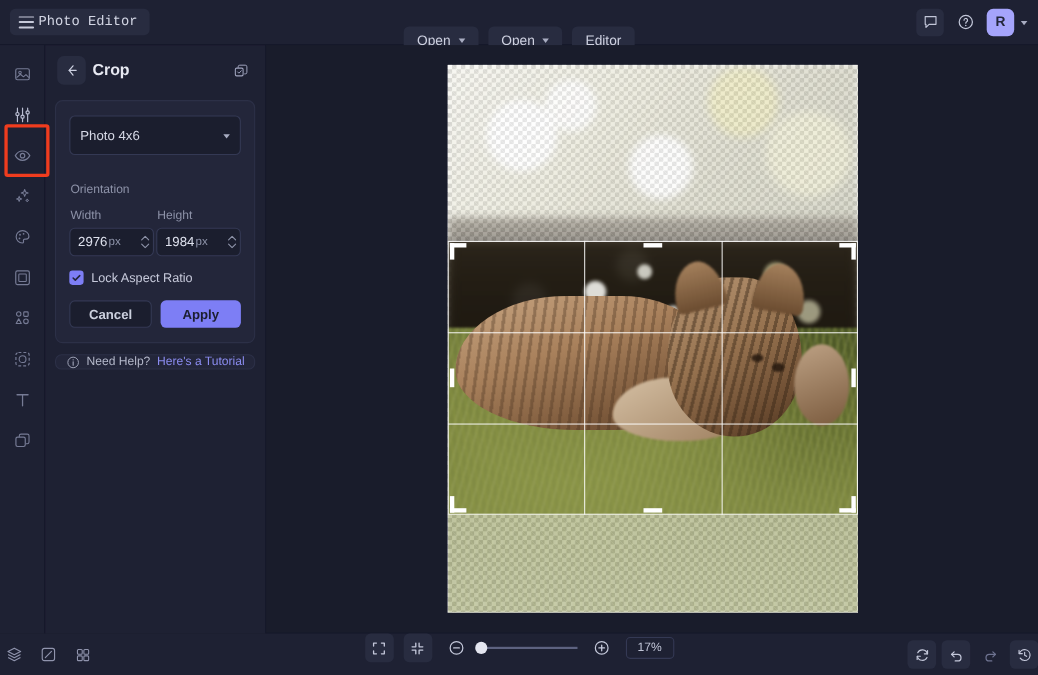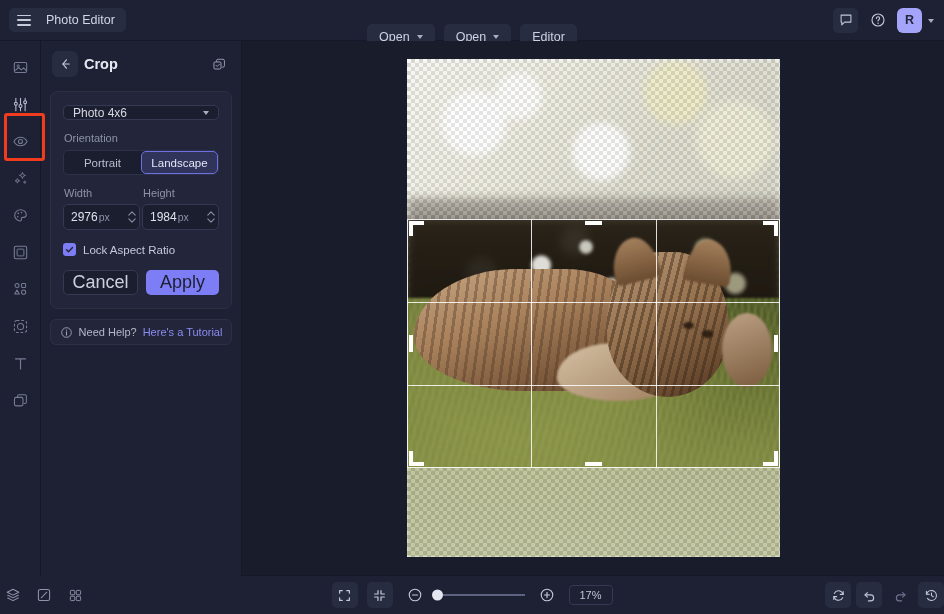--- a/index.html
+++ b/index.html
@@ -12,23 +12,24 @@
   .app { position: relative; width: 944px; height: 614px; display: flex; flex-direction: column; }
 
   
   .topbar {
     height: 41px; min-height: 41px; background: #1e2133;
     display: flex; align-items: center; position: relative;
     border-bottom: 1px solid #15182a;
   }
   .tb-left { display: flex; align-items: center; padding-left: 9px; }
   .brand {
-    display: flex; align-items: center; gap: 15px;
+    display: flex; align-items: center; gap: 4px;
     background: #282c40; border-radius: 5px; padding: 5px 11px 5px 8px;
     cursor: pointer;
+    font-family: Liberation Mono, monospace;
   }
   .brand-title { color: #d3d6e4; font-size: 12.5px; }
   .hamburger { width: 14px; height: 11px; display: flex; flex-direction: column; justify-content: space-between; }
   .hamburger i { display: block; height: 1.6px; background: #c7cada; border-radius: 1px; }
 
   .tb-center {
     position: absolute; left: 0; right: 0; top: 0; height: 41px;
     display: flex; align-items: center; justify-content: center; gap: 9px;
     pointer-events: none;
   }
@@ -90,26 +91,26 @@
   }
   .panel-title { color: #e7e9f2; font-size: 14.5px; font-weight: bold; }
   .panel-head-spacer { flex: 1; }
   .dup-btn { width: 22px; height: 22px; display: flex; align-items: center; justify-content: center; cursor: pointer; }
 
   .card {
     background: #23263a; border: 1px solid #2c3047; border-radius: 7px;
     padding: 13px 12px 13px 12px;
   }
   .select {
-    width: 100%; height: 15px; background: #1b1e2e; border: 1px solid #343954;
+    width: 100%; height: 36px; background: #1b1e2e; border: 1px solid #343954;
     border-radius: 5px; color: #d6d9e6; font-size: 12px;
     display: flex; align-items: center; padding: 0 9px; cursor: pointer;
   }
   .select .sel-caret { margin-left: auto; }
-  .field-label { color: #8d92a8; font-size: 11px; margin: 12px 0 6px 1px; }
+  .field-label { color: #8d92a8; font-size: 11px; margin: 25px 0 6px 1px; }
   .seg {
     display: flex; gap: 0; background: #1b1e2e; border-radius: 5px;
     border: 1px solid #2d3149; overflow: hidden; height: 25px;
   }
   .seg-btn {
     flex: 1; display: flex; align-items: center; justify-content: center;
     color: #b9bdd0; font-size: 11.5px; cursor: pointer; background: transparent;
     border: 1px solid transparent;
   }
   .seg-btn.active {
@@ -126,29 +127,29 @@
   .num-unit { color: #8d92a8; font-size: 10.5px; margin-left: 1px; }
   .spin { margin-left: auto; display: flex; flex-direction: column; gap: 2px; cursor: pointer; }
   .check-row { display: flex; align-items: center; gap: 7px; margin-top: 13px; }
   .cbox {
     width: 13px; height: 13px; border-radius: 3px; background: #7d7ef5;
     display: flex; align-items: center; justify-content: center; cursor: pointer;
   }
   .check-label { color: #c6c9da; font-size: 11.5px; }
   .btn-row { display: flex; gap: 8px; margin-top: 14px; }
   .btn {
-    flex: 1; height: 25px; border-radius: 5px; font-size: 18px;
-    display: flex; align-items: center; justify-content: center; cursor: pointer;
+    flex: 1; height: 25px; border-radius: 5px; font-size: 12px;
+    display: flex; align-items: center; justify-content: center; cursor: pointer; font-weight: bold;
   }
   .btn.secondary { background: #1b1e2e; border: 1px solid #343954; color: #ccd0de; }
   .btn.primary { background: #7d7ef5; color: #1c1f30; }
 
   .help {
     margin-top: 10px; background: #23263a; border: 1px solid #2c3047;
-    border-radius: 6px; height: 26px; display: flex; align-items: center;
+    border-radius: 6px; height: 14px; display: flex; align-items: center;
     justify-content: center; gap: 6px; cursor: pointer;
   }
   .help-text { color: #b4b8ca; font-size: 11px; }
   .help-link { color: #8b8cf0; font-size: 11px; }
 
   
   .canvas-wrap {
     flex: 1; position: relative; background: #191c2b;
     display: flex; align-items: center; justify-content: center;
     border-bottom: 1px solid #15182a;
@@ -275,21 +276,21 @@
   .crop-grid .border { position: absolute; inset: 0; border: 1px solid rgba(255,255,255,.9); }
   .handle { position: absolute; background: #fff; }
   .h-corner { width: 15px; height: 4px; }
   .h-corner-v { width: 4px; height: 15px; }
   .h-edge-h { width: 17px; height: 4px; }
   .h-edge-v { width: 4px; height: 17px; }
 
   
   .bottombar {
     height: 38px; min-height: 38px; background: #1e2133;
-    display: flex; align-items: center; padding: 0 0;
+    display: flex; padding: 0 0;
     position: relative;
   }
   .bb-left { display: flex; align-items: center; gap: 5px; }
   .bb-center {
     position: absolute; left: 0; right: 0; display: flex; align-items: center;
     justify-content: center; gap: 9px; pointer-events: none;
   }
   .bb-center > * { pointer-events: auto; }
   .bb-right { margin-left: auto; display: flex; align-items: center; gap: 5px; }
   .bb-icon {
@@ -463,24 +464,20 @@
         </div>
       </div>
 
       <div class="card">
         <div class="select">
           <span>Photo 4x6</span>
           <span class="caret sel-caret"></span>
         </div>
 
         <div class="field-label">Orientation</div>
-        <div class="seg">
-          <div class="seg-btn">Portrait</div>
-          <div class="seg-btn active">Landscape</div>
-        </div>
 
         <div class="wh-row" style="margin-top:12px;">
           <div class="wh-col">
             <div class="field-label" style="margin:0 0 5px 1px;">Width</div>
             <div class="num-wrap">
               <span class="num-val">2976</span>
               <span class="num-unit">px</span>
               <span class="spin">
                 <svg width="8" height="5" viewBox="0 0 10 6" fill="none">
                     <path d="M1 5l4-4 4 4" stroke="#8d92a8" stroke-width="1.3" stroke-linecap="round" stroke-linejoin="round"></path>

